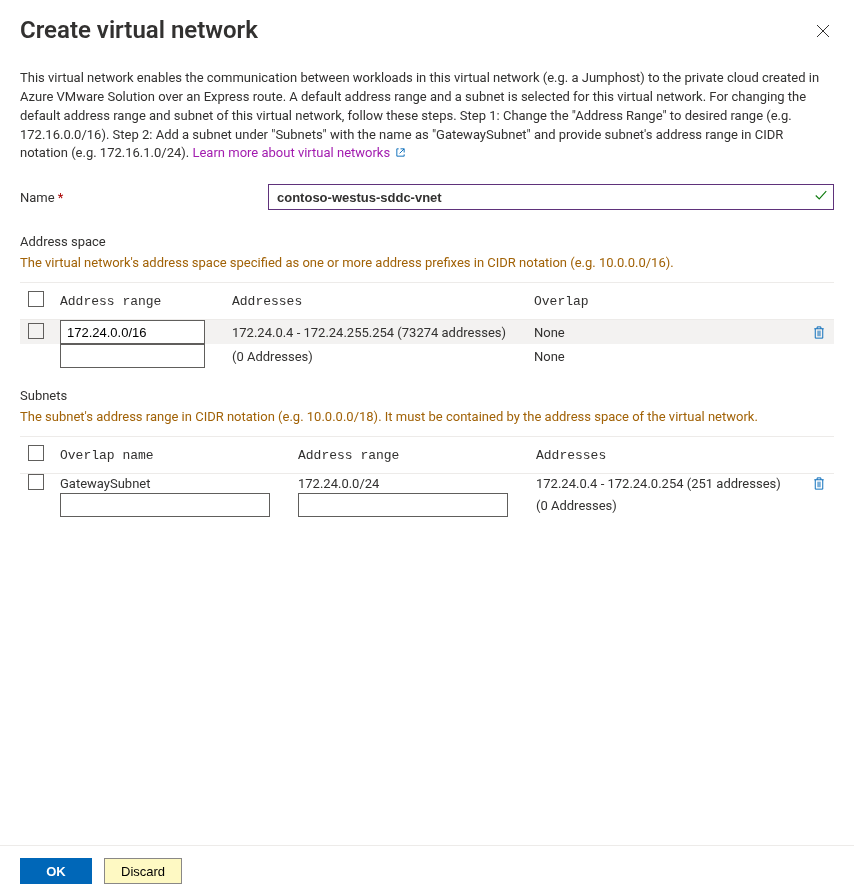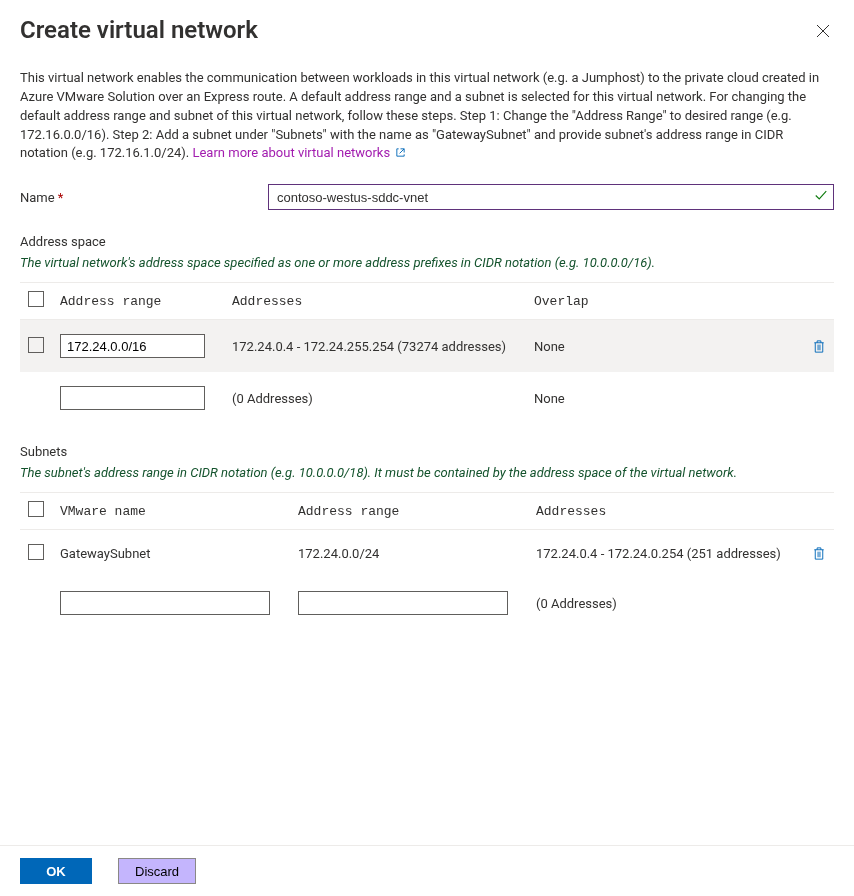--- a/index.html
+++ b/index.html
@@ -69,54 +69,54 @@
     position: relative;
   }
   .name-input {
     width: 100%;
     height: 26px;
     border: 1px solid #5f327b;
     padding: 2px 28px 2px 8px;
     font-size: 13px;
     color: #323130;
     outline: none;
+    font-weight: bold;
   }
   .valid-check {
     position: absolute;
     right: 6px;
     top: 50%;
     transform: translateY(-50%);
     font-size: 12px;
   }
   .section-title {
     font-weight: 400;
     margin-bottom: 6px;
     margin-top: 4px;
   }
   .section-desc {
     margin-bottom: 12px;
-    color: #14532d;
-    font-style: italic;
+    color: #a16207;
   }
   table.grid {
     width: 100%;
     border-collapse: collapse;
     margin-bottom: 20px;
   }
   table.grid thead th {
     text-align: left;
     font-weight: 400;
     color: #323130;
     padding: 8px 8px;
     border-top: 1px solid #edebe9;
     border-bottom: 1px solid #edebe9;
     font-family: Liberation Mono, monospace;
   }
   table.grid td {
-    padding: 14px 8px;
+    padding: 0 8px;
     vertical-align: middle;
     color: #323130;
   }
   table.grid tr.highlight td {
     background: #f3f2f1;
   }
   .chk-col { width: 32px; text-align: left; }
   .chk {
     width: 16px; height: 16px;
     border: 1px solid #605e5c;
@@ -134,29 +134,29 @@
   .trash {
     color: #0067b8;
     cursor: pointer;
   }
   .trash svg { display: block; }
   .action-col { width: 28px; text-align: center; }
   .footer {
     border-top: 1px solid #edebe9;
     padding: 12px 20px;
     display: flex;
-    gap: 26px;
+    gap: 12px;
     background: #fff;
   }
   .btn {
     height: 26px;
     min-width: 72px;
     font-size: 13px;
     border: 1px solid #8a8886;
-    background: #c4b5fd;
+    background: #fef9c3;
     cursor: pointer;
     padding: 0 16px;
   }
   .btn-primary {
     background: #0067b8;
     color: #fff;
     border-color: #0067b8;
     font-weight: 600;
   }
 </style>
@@ -257,21 +257,21 @@
       <colgroup>
         <col style="width:32px">
           <col style="width:238px">
           <col style="width:238px">
           <col>
           <col style="width:28px">
       </colgroup>
       <thead>
         <tr>
           <th class="chk-col"><span class="chk"></span></th>
-          <th>VMware name</th>
+          <th>Overlap name</th>
           <th>Address range</th>
           <th>Addresses</th>
           <th class="action-col"></th>
         </tr>
       </thead>
       <tbody>
         <tr>
           <td class="chk-col"><span class="chk"></span></td>
           <td>GatewaySubnet</td>
           <td>172.24.0.0/24</td>

